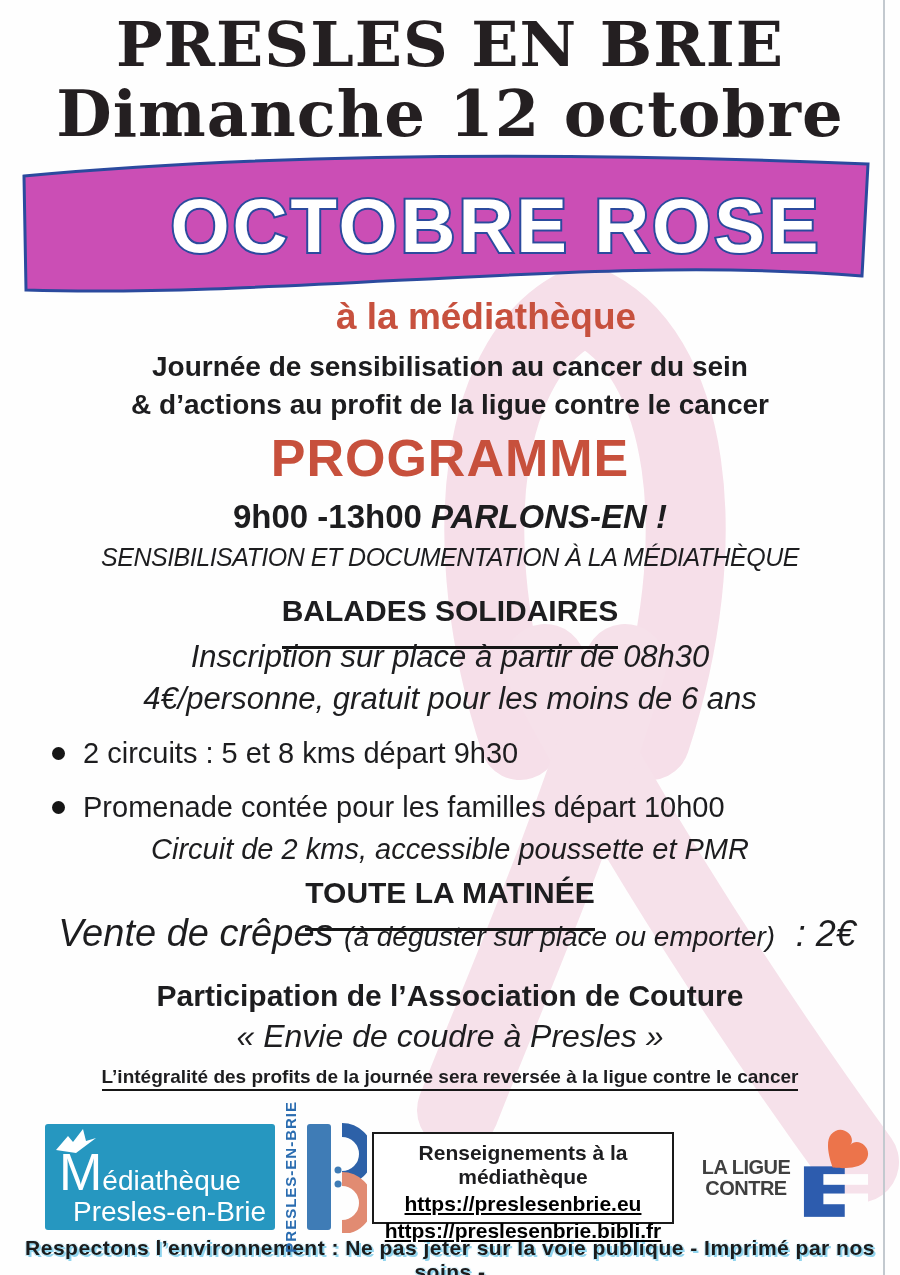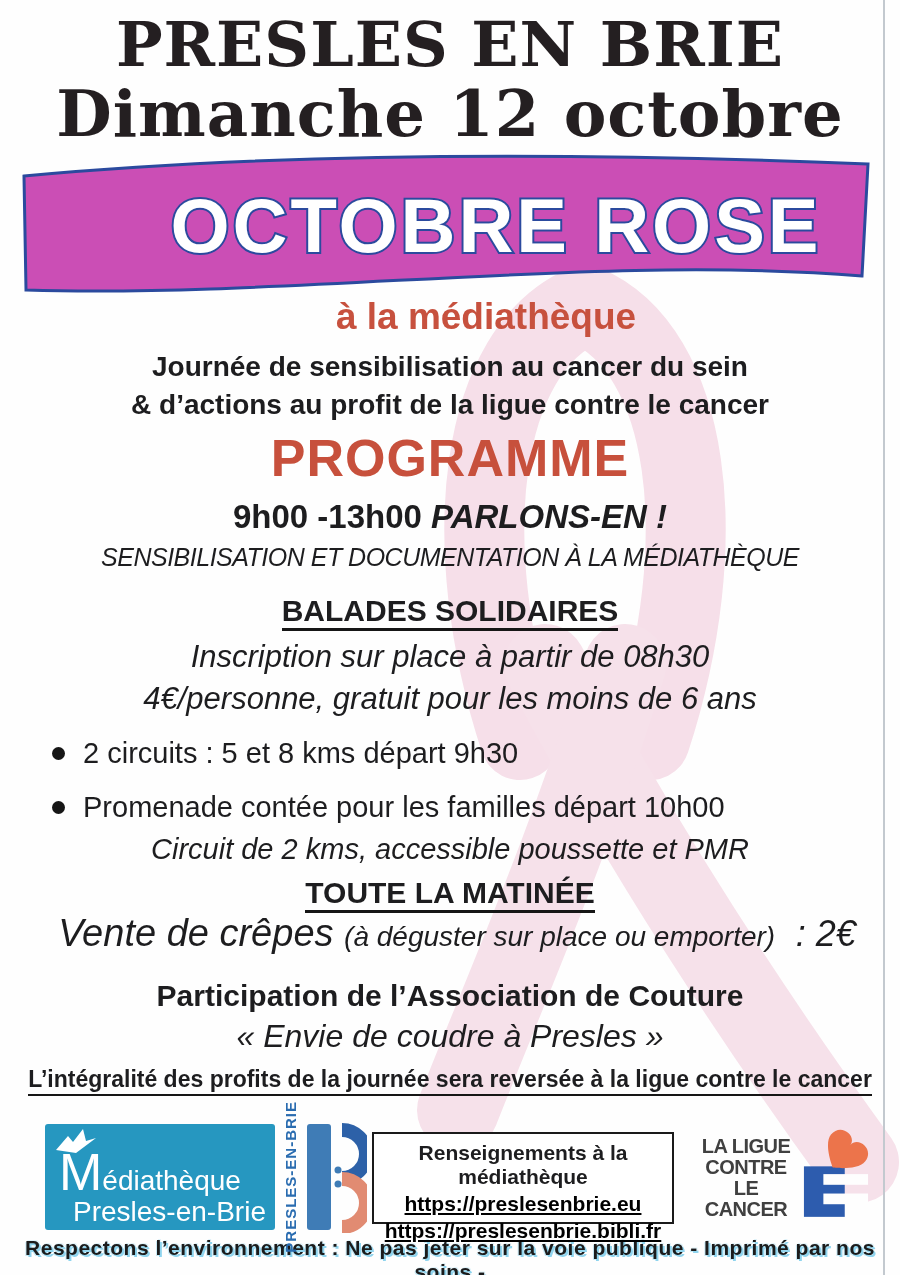--- a/index.html
+++ b/index.html
@@ -25,35 +25,35 @@
   }
   .location{top:296px;font-size:37px;font-weight:bold;color:#c7513e;padding-left:36px;}
   .intro{font-size:28px;font-weight:bold;}
   .intro1{top:351px;}
   .intro2{top:389px;}
   .programme{top:428px;font-size:52px;font-weight:bold;color:#c7503c;letter-spacing:1px;}
   .session{top:498px;font-size:33px;font-weight:bold;}
   .session .it{font-style:italic;}
   .session-sub{top:543px;font-size:25px;font-style:italic;letter-spacing:-0.5px;}
   .balades-h{top:594px;font-size:30px;font-weight:bold;}
-  .u3{display:inline-block;border-bottom:3px solid #161616;padding-bottom:0;}
+  .u3{display:inline-block;border-bottom:3px solid #161616;padding-bottom:18px;}
   .insc1{top:639px;font-size:31px;font-style:italic;}
   .insc2{top:681px;font-size:31px;font-style:italic;}
   .bullet-row{position:absolute;left:52px;display:flex;align-items:center;gap:18px;text-align:center;font-size:29px;font-weight:normal;}
   .bullet-row .dot{width:13px;height:13px;border-radius:50%;background:#161616;flex:0 0 auto;}
   .b1{top:737px;}
   .b2{top:791px;}
   .circuit{top:833px;font-size:29px;font-style:italic;}
   .matinee{top:876px;font-size:30px;font-weight:bold;}
   .crepes{top:912px;font-size:38px;font-style:italic;margin-left:7px;}
   .crepes .small{font-size:28px;}
   .crepes .price{font-size:36px;margin-left:10px;}
   .couture1{top:979px;font-size:30px;font-weight:bold;}
   .couture2{top:1018px;font-size:32px;font-style:italic;}
-  .profits{top:1066px;font-size:23px;font-weight:bold;}
+  .profits{top:1066px;font-size:19px;font-weight:bold;}
   .u2{display:inline-block;border-bottom:2.5px solid #161616;padding-bottom:1px;}
 
   
   .medi-box{
     position:absolute;left:45px;top:1124px;width:230px;height:106px;
     background:#2697c0;border-radius:3px;color:#fff;z-index:1;
   }
   .medi-line1{position:absolute;left:14px;top:22px;display:flex;align-items:baseline;}
   .medi-initial{font-size:52px;line-height:1;}
   .medi-rest{font-size:28px;}
@@ -177,21 +177,20 @@
     <div class="info-box">
       <div class="info-title">Renseignements à la médiathèque</div>
       <a class="info-link" href="#">https://preslesenbrie.eu</a>
       <a class="info-link" href="#">https://preslesenbrie.bibli.fr</a>
     </div>
 
     <div class="ligue">
       <div class="ligue-text">
         <div>LA LIGUE</div>
         <div>CONTRE</div>
-        <div>LE CANCER</div>
       </div>
       <svg width="68" height="100" viewBox="0 0 70 100" aria-hidden="true">
         <rect x="2" y="38" width="42" height="52" fill="#2d5cae"></rect>
         <path d="M0,6 C0,-4 14,-4 14,4 C14,-4 28,-4 28,6 C28,14 14,22 14,22 C14,22 0,14 0,6 Z" fill="#ec744b" transform="translate(26,4) rotate(38 14 11) scale(1.6)"></path>
         <rect x="22" y="46" width="46" height="11" fill="#fefefe"></rect>
         <rect x="22" y="66" width="46" height="11" fill="#fefefe"></rect>
       </svg>
     </div>
 
     <div class="abs eco">Respectons l’environnement : Ne pas jeter sur la voie publique - Imprimé par nos soins -</div>

